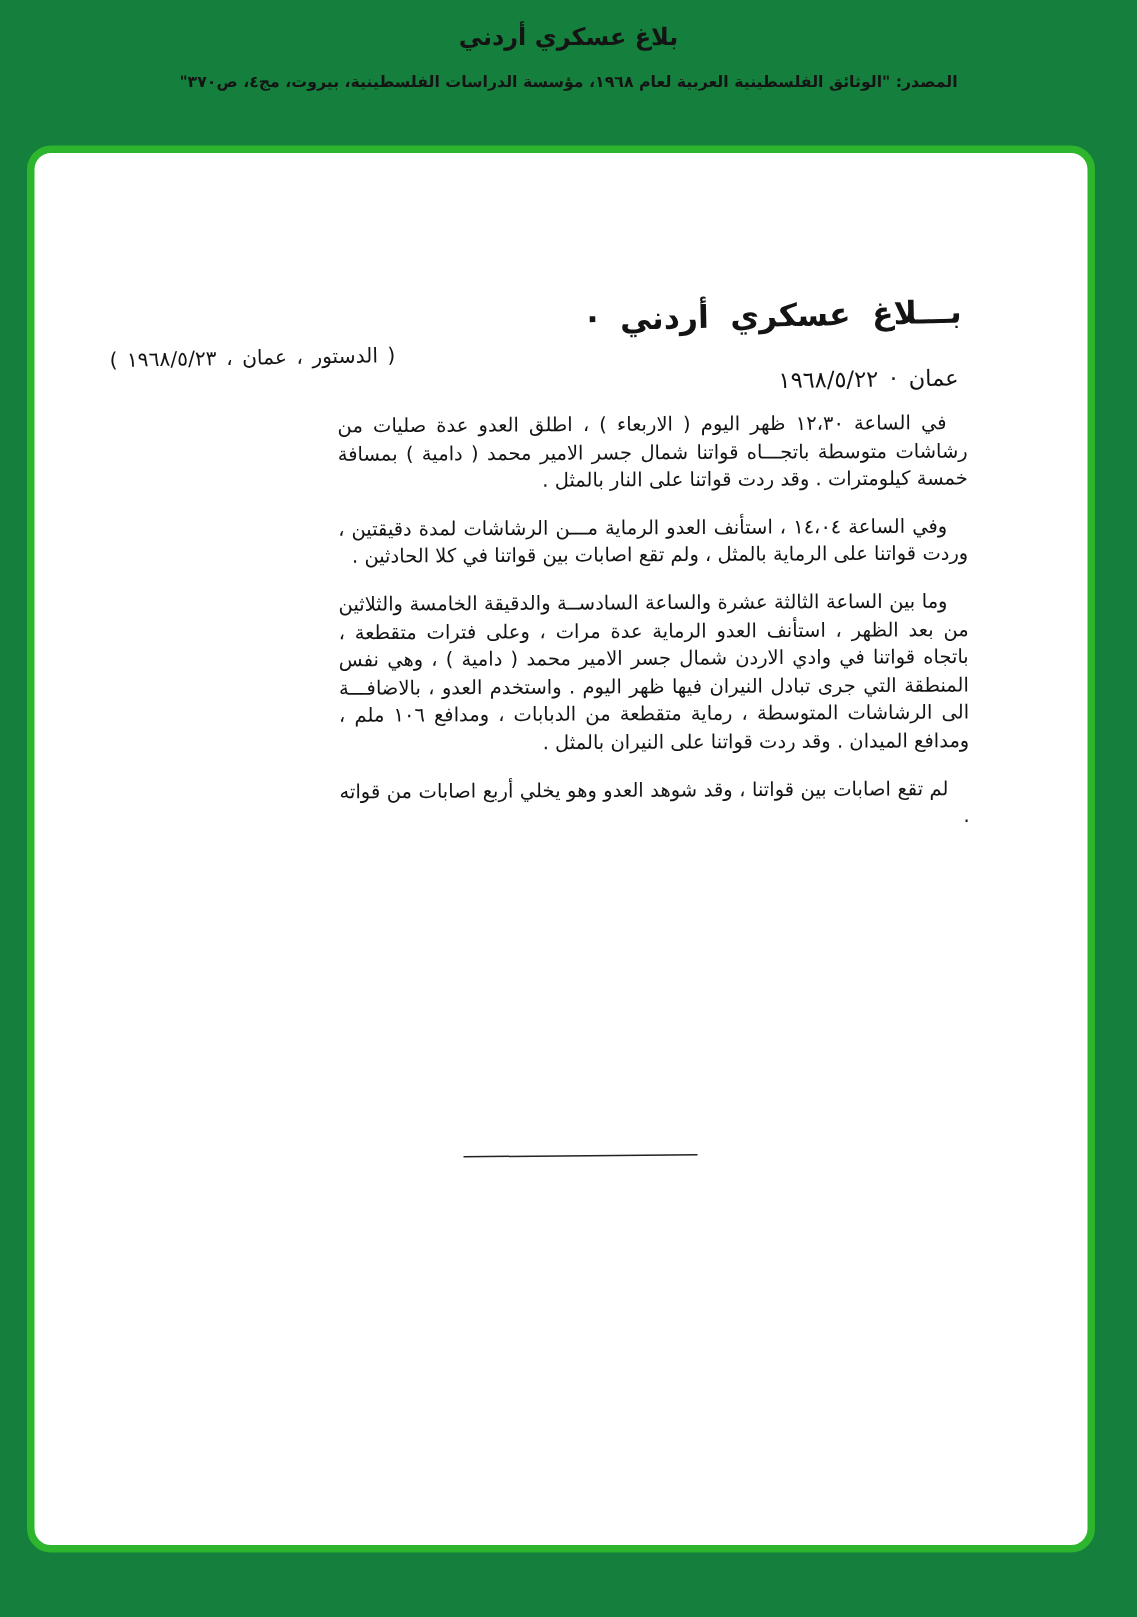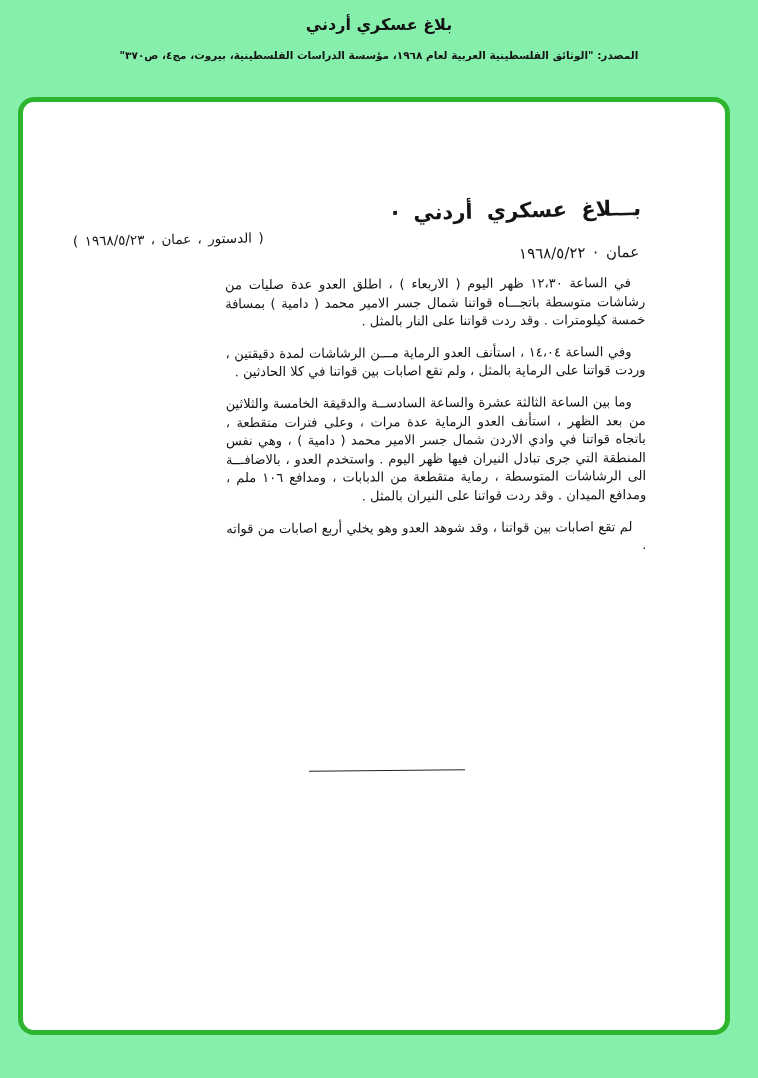--- a/index.html
+++ b/index.html
@@ -1,17 +1,17 @@
 <!DOCTYPE html>
 <html lang="ar"><head>
 <meta charset="utf-8">
 <style>
   html,body { margin:0; padding:0; background:#ffffff; }
   .page {
-    position:relative; width:758px; height:1078px; background:#86efac;
+    position:relative; width:758px; height:1078px; background:#15803d;
     font-family:"DejaVu Sans", sans-serif; color:#141414; overflow:hidden;
   }
   .header-title {
     position:absolute; top:15px; left:0; width:100%; text-align:center;
     direction:rtl; font-size:16px; font-weight:bold; letter-spacing:0.5px;
   }
   .source-line {
     position:absolute; top:49px; left:0; width:100%; text-align:center;
     direction:rtl; font-size:10.5px; font-weight:bold;
   }

